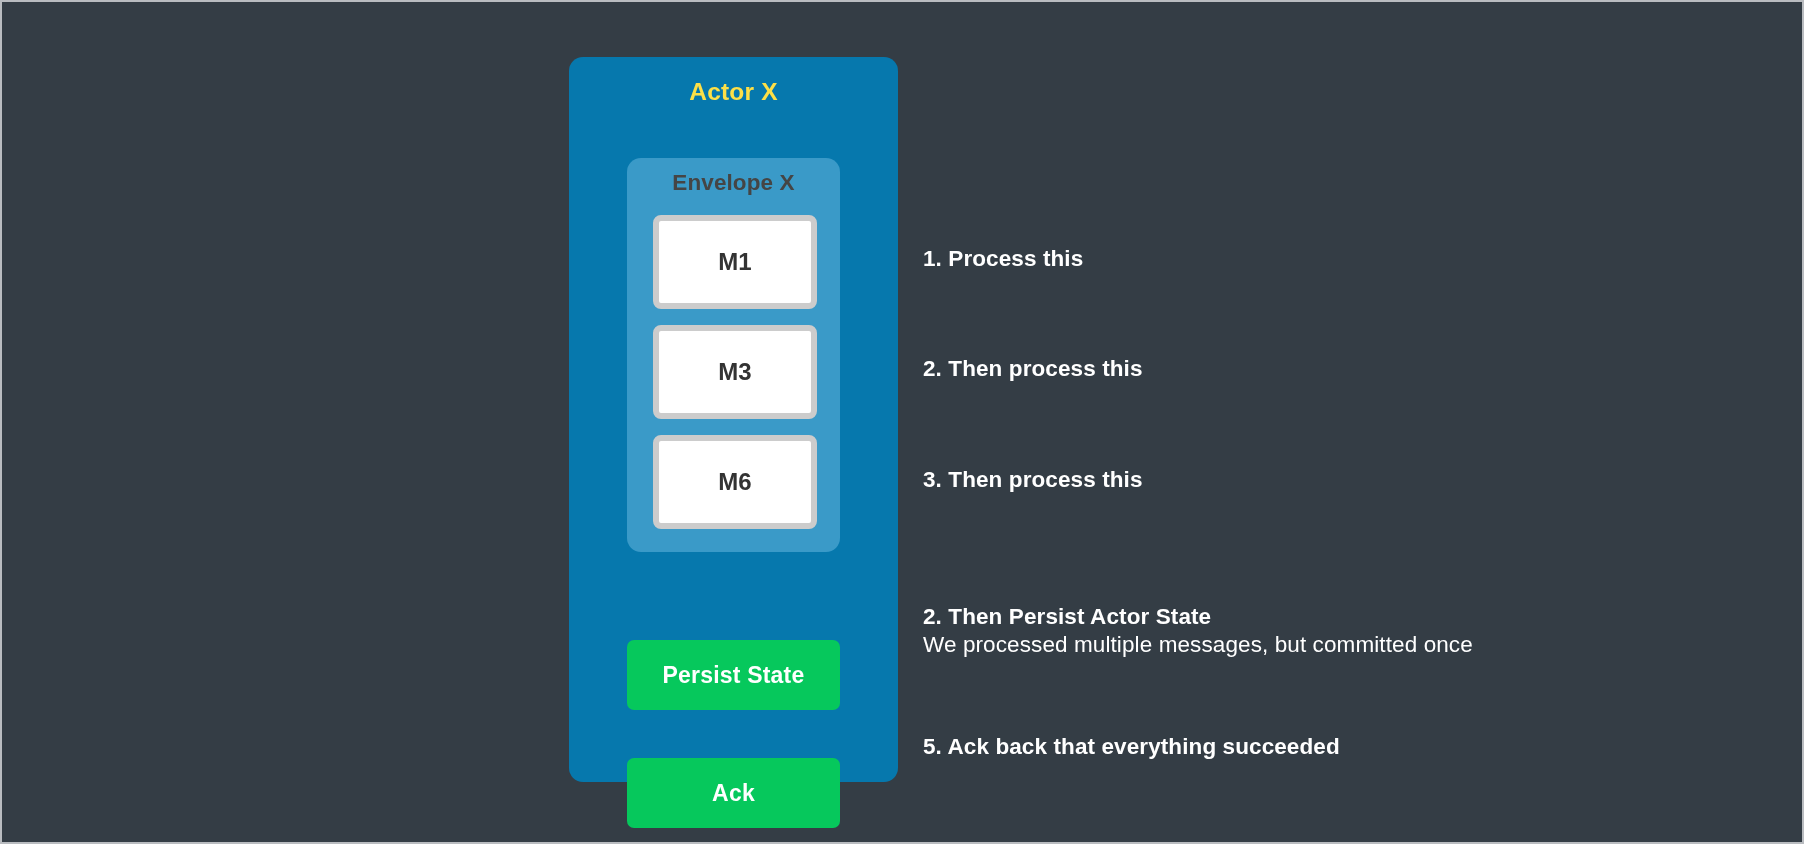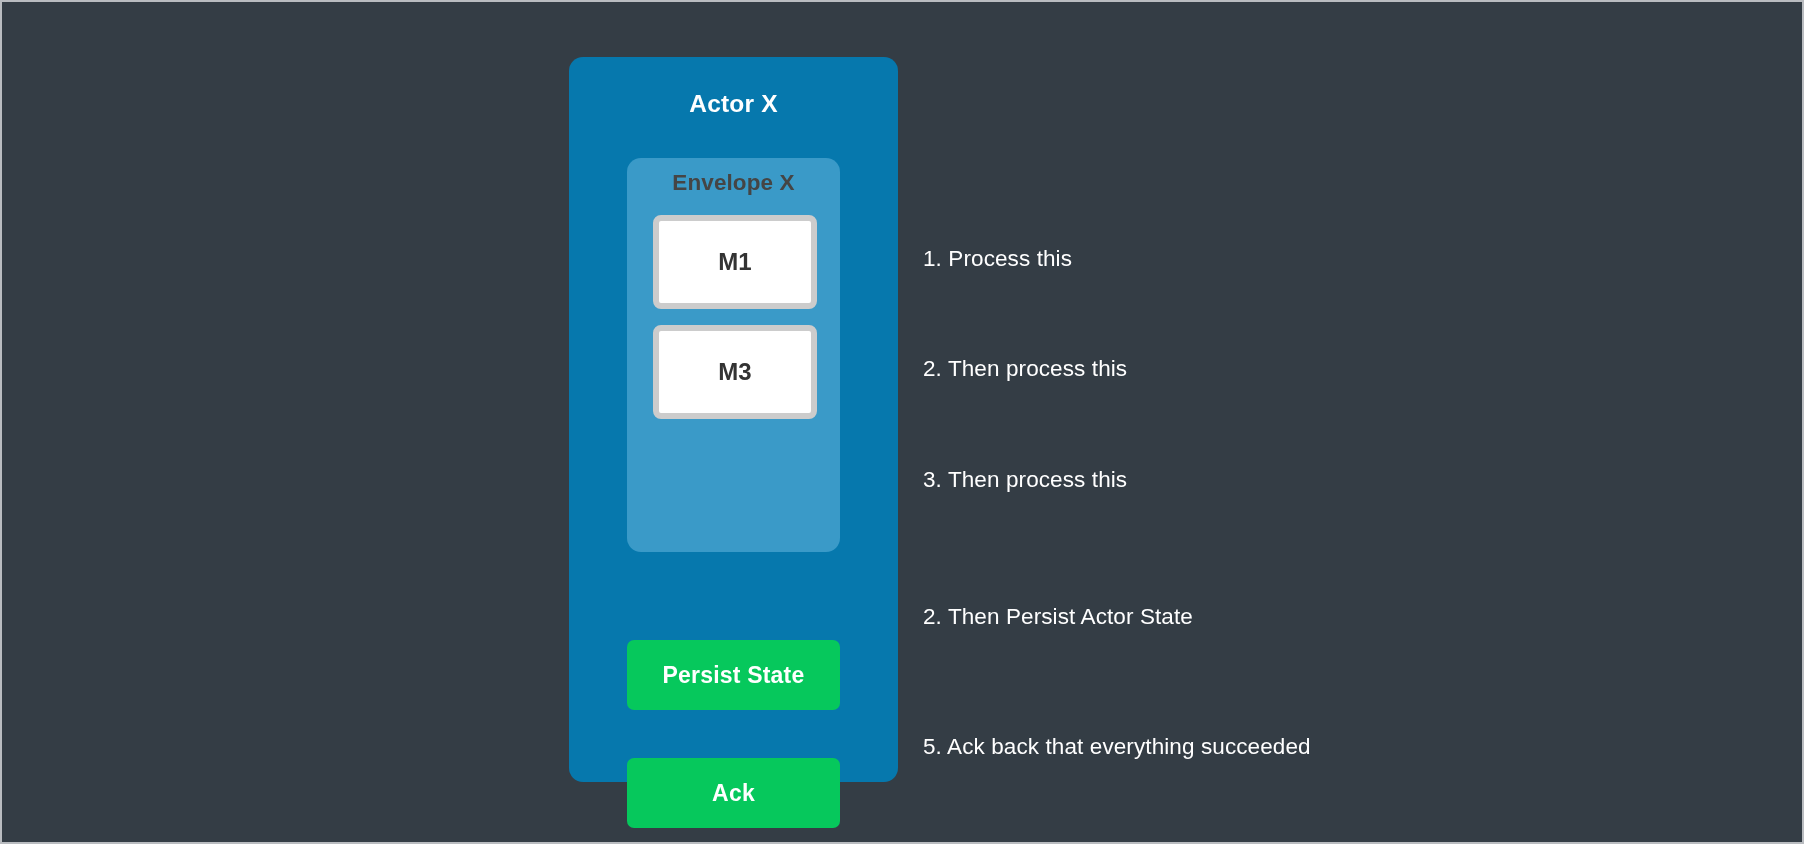--- a/index.html
+++ b/index.html
@@ -30,24 +30,24 @@
     left: 567px;
     top: 55px;
     width: 329px;
     height: 725px;
     background: #0678ad;
     border-radius: 14px;
     box-sizing: border-box;
   }
 
   .actor-title {
-    margin: 16px;
+    margin: 4px;
     padding-top: 17px;
     text-align: center;
-    color: #ffffff;
+    color: #fde047;
     font-size: 24.5px;
     font-weight: bold;
     letter-spacing: 0.2px;
   }
 
   
   .envelope {
     position: absolute;
     left: 58px;
     top: 101px;
@@ -133,21 +133,21 @@
   }
 
   .annotation {
     position: absolute;
     left: 0;
     color: #ffffff;
   }
 
   .ann-primary {
     font-size: 22.5px;
-    font-weight: normal;
+    font-weight: bold;
     letter-spacing: 0.1px;
     white-space: nowrap;
     line-height: 1.24;
   }
 
   .ann-secondary {
     font-size: 22.5px;
     font-weight: normal;
     letter-spacing: 0.1px;
     white-space: nowrap;
@@ -175,20 +175,23 @@
       <div class="msg-list">
 
         <div class="msg-box">
           <span class="msg-label">M1</span>
         </div>
 
         <div class="msg-box">
           <span class="msg-label">M3</span>
         </div>
 
+        <div class="msg-box">
+          <span class="msg-label">M6</span>
+        </div>
 
       </div>
     </div>
 
     <div class="action-btn btn-persist">
       <span class="btn-label">Persist State</span>
     </div>
 
     <div class="action-btn btn-ack">
       <span class="btn-label">Ack</span>
@@ -205,20 +208,21 @@
     <div class="annotation ann-2">
       <div class="ann-primary">2. Then process this</div>
     </div>
 
     <div class="annotation ann-3">
       <div class="ann-primary">3. Then process this</div>
     </div>
 
     <div class="annotation ann-4">
       <div class="ann-primary">2. Then Persist Actor State</div>
+      <div class="ann-secondary">We processed multiple messages, but committed once</div>
     </div>
 
     <div class="annotation ann-5">
       <div class="ann-primary">5. Ack back that everything succeeded</div>
     </div>
 
   </div>
 
 </div>
 

